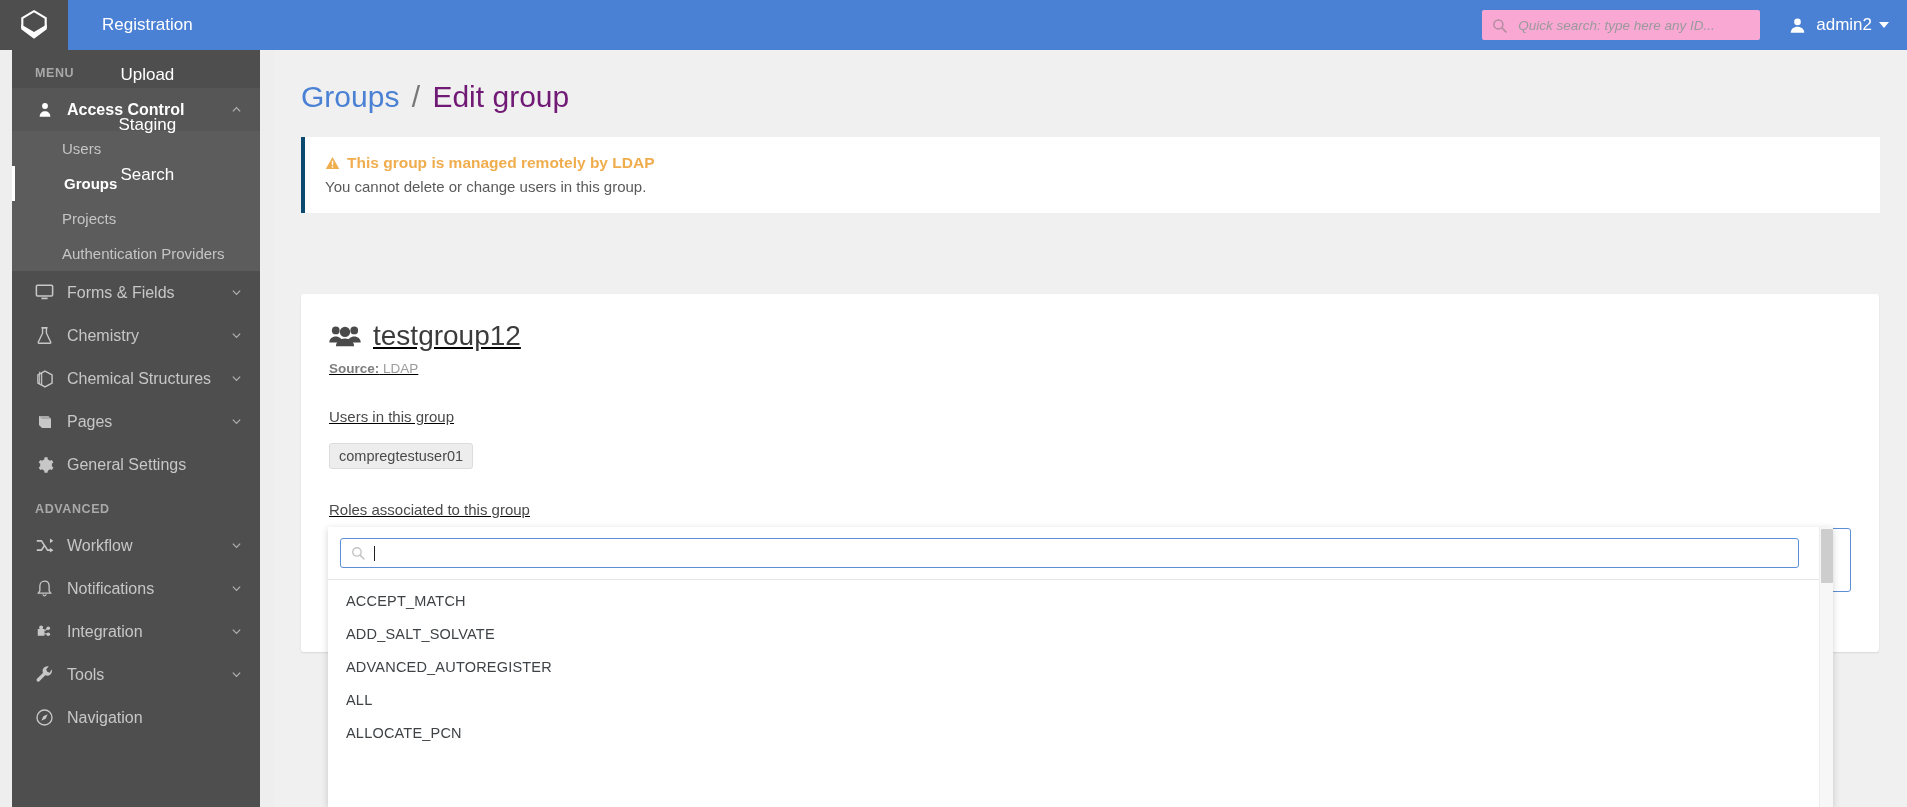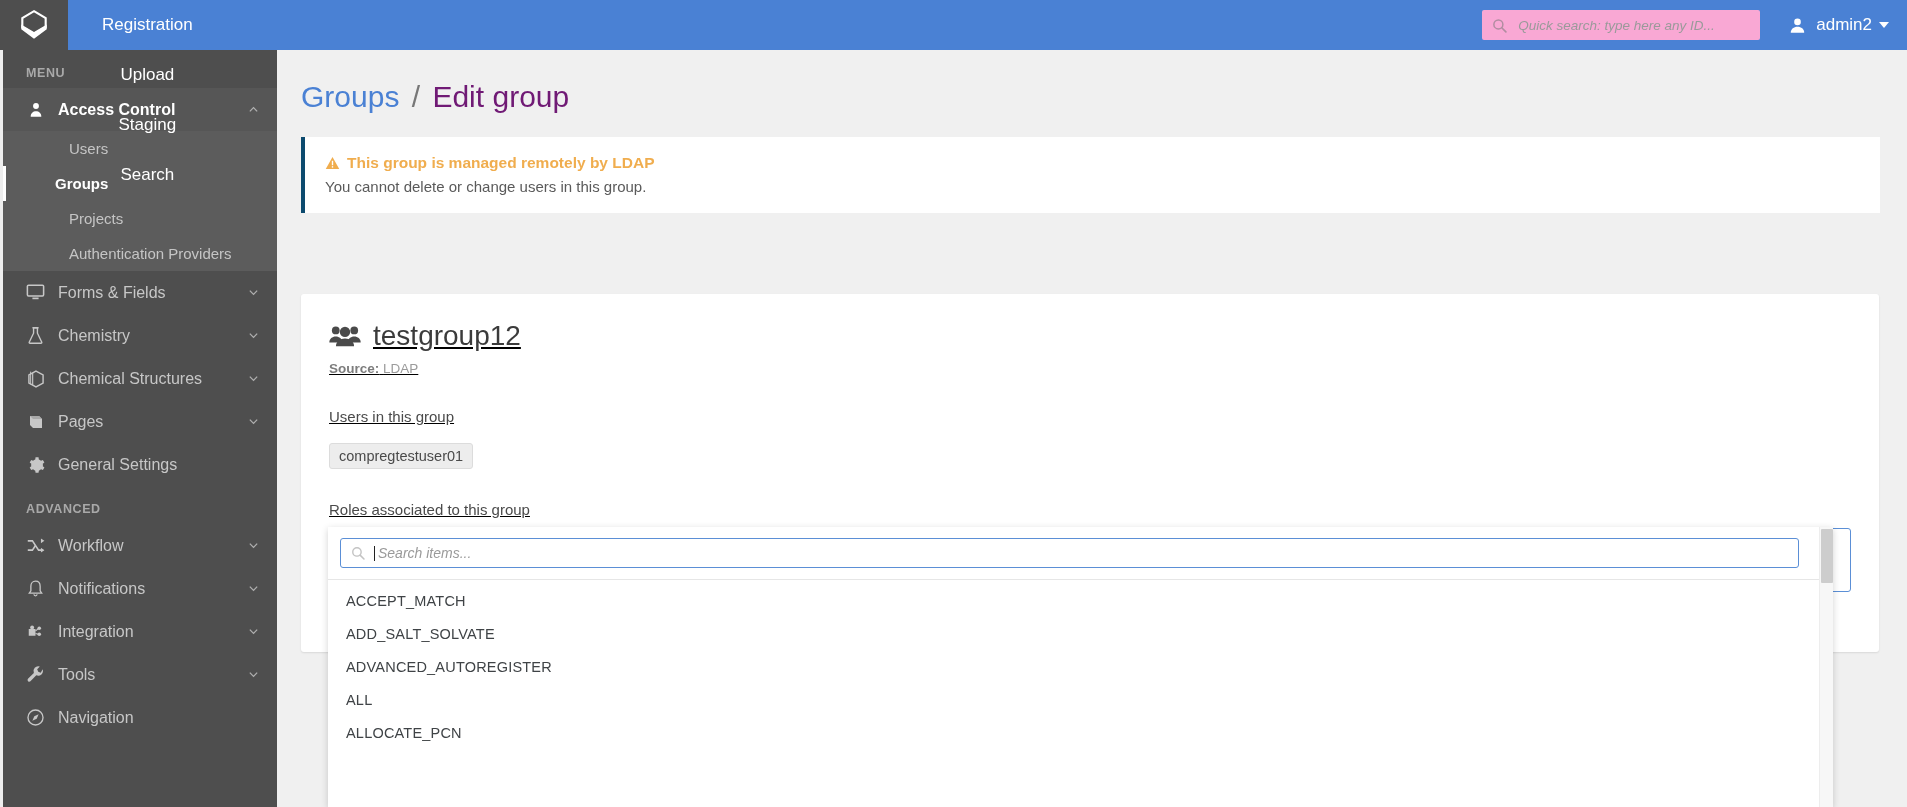--- a/index.html
+++ b/index.html
@@ -58,22 +58,22 @@
   }
   .user-icon { width: 19px; height: 19px; margin-right: 9px; flex: 0 0 19px; }
   .caret-down {
     width: 0; height: 0; margin-left: 7px;
     border-left: 5px solid transparent; border-right: 5px solid transparent;
     border-top: 6px solid #ffffff;
   }
 
   
   .sidebar {
-    position: absolute; top: 50px; left: 3px;
-    width: 274px; height: 757px;
+    position: absolute; top: 50px; left: 12px;
+    width: 248px; height: 757px;
     background: #4e4e4e;
     overflow: hidden;
     z-index: 40;
   }
   .menu-heading {
     color: #a9a9a9; font-size: 12.5px; font-weight: bold;
     letter-spacing: .6px; padding: 16px 0 8px 23px;
   }
   .menu-item {
     display: flex; align-items: center;
@@ -88,21 +88,21 @@
   }
   .menu-item .mi-icon svg { display: block; }
   .menu-item .mi-label { flex: 1 1 auto; white-space: nowrap; }
   .chev {
     width: 11px; height: 11px; flex: 0 0 11px; opacity: .75;
   }
 
   .submenu { background: #5c5c5c; }
   .submenu-item {
     display: flex; align-items: center;
-    height: 35px; padding-left: 66px;
+    height: 35px; padding-left: 50px;
     color: #c5c5c5; font-size: 15px; cursor: pointer;
     position: relative;
   }
   .submenu-item.current { color: #ffffff; font-weight: bold; padding-left: 52px; }
   .submenu-item.current::before {
     content: ""; position: absolute; left: 0; top: 0;
     width: 3px; height: 35px; background: #ffffff;
   }
 
   
@@ -472,21 +472,20 @@
 </div>
 
 <div class="dropdown-panel">
   <div class="dd-search-wrap">
     <div class="dd-search">
       <svg class="s-icon" viewBox="0 0 20 20">
         <circle cx="8.5" cy="8.5" r="6" fill="none" stroke="#888" stroke-width="2"></circle>
         <line x1="13" y1="13" x2="18.5" y2="18.5" stroke="#888" stroke-width="2.2" stroke-linecap="round"></line>
       </svg>
       <span class="dd-caret"></span>
-      <input class="dd-input" placeholder="Search items..." style="">
     </div>
   </div>
 
   <div class="dd-list">
     <div class="dd-item">
       <span>ACCEPT_MATCH</span>
     </div>
     <div class="dd-item">
       <span>ADD_SALT_SOLVATE</span>
     </div>

